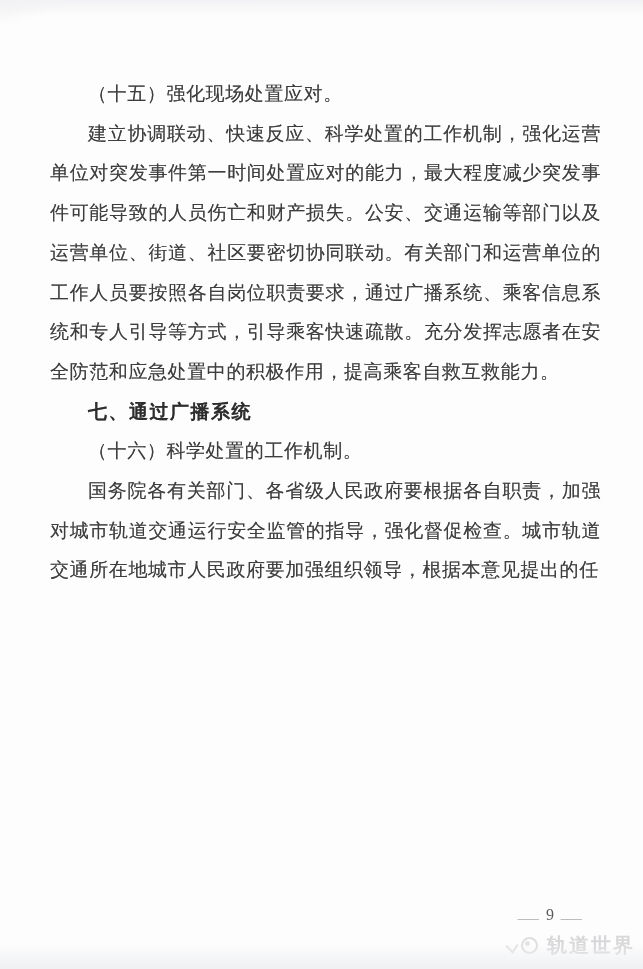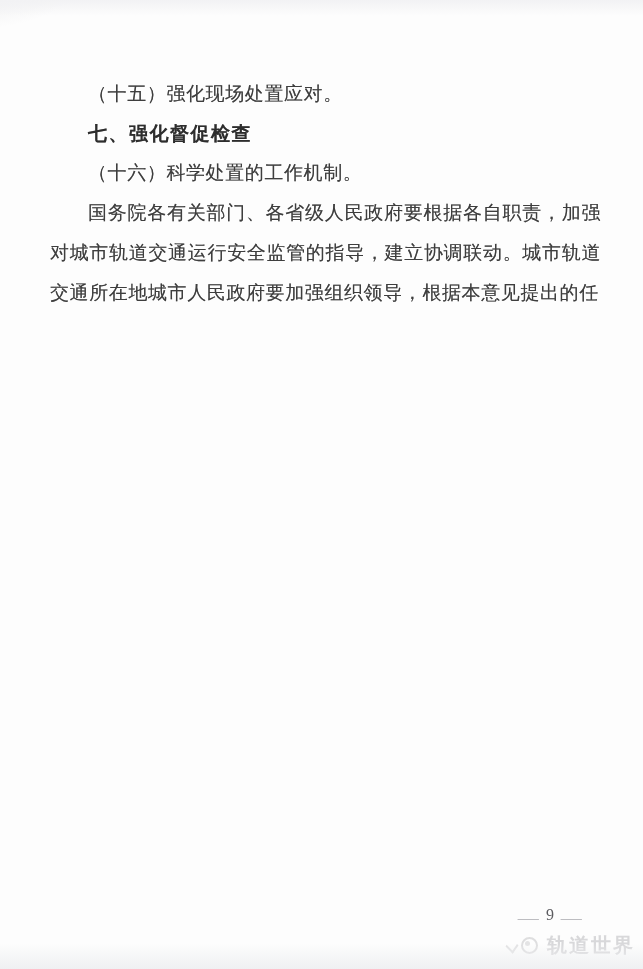--- a/index.html
+++ b/index.html
@@ -121,23 +121,24 @@
   }
 </style>
 </head>
 <body>
 
 <div class="page">
   <div class="shade-corner"></div>
 
   <div class="content">
     <p class="sub">（十五）强化现场处置应对。</p>
-    <p class="head">七、强化督促检查</p>
+    <p class="para">建立协调联动、快速反应、科学处置的工作机制，强化运营单位对突发事件第一时间处置应对的能力，最大程度减少突发事件可能导致的人员伤亡和财产损失。公安、交通运输等部门以及运营单位、街道、社区要密切协同联动。有关部门和运营单位的工作人员要按照各自岗位职责要求，通过广播系统、乘客信息系统和专人引导等方式，引导乘客快速疏散。充分发挥志愿者在安全防范和应急处置中的积极作用，提高乘客自救互救能力。</p>
+    <p class="head">七、通过广播系统</p>
     <p class="sub">（十六）科学处置的工作机制。</p>
-    <p class="para">国务院各有关部门、各省级人民政府要根据各自职责，加强对城市轨道交通运行安全监管的指导，建立协调联动。城市轨道交通所在地城市人民政府要加强组织领导，根据本意见提出的任</p>
+    <p class="para">国务院各有关部门、各省级人民政府要根据各自职责，加强对城市轨道交通运行安全监管的指导，强化督促检查。城市轨道交通所在地城市人民政府要加强组织领导，根据本意见提出的任</p>
   </div>
 
   <div class="pageno">
     <span class="dash">—</span><span class="num">9</span><span class="dash">—</span>
   </div>
 
   <div class="watermark">
     <span class="wm-tick"></span>
     <span class="wm-icon"></span>
     <span class="wm-text">轨道世界</span>

